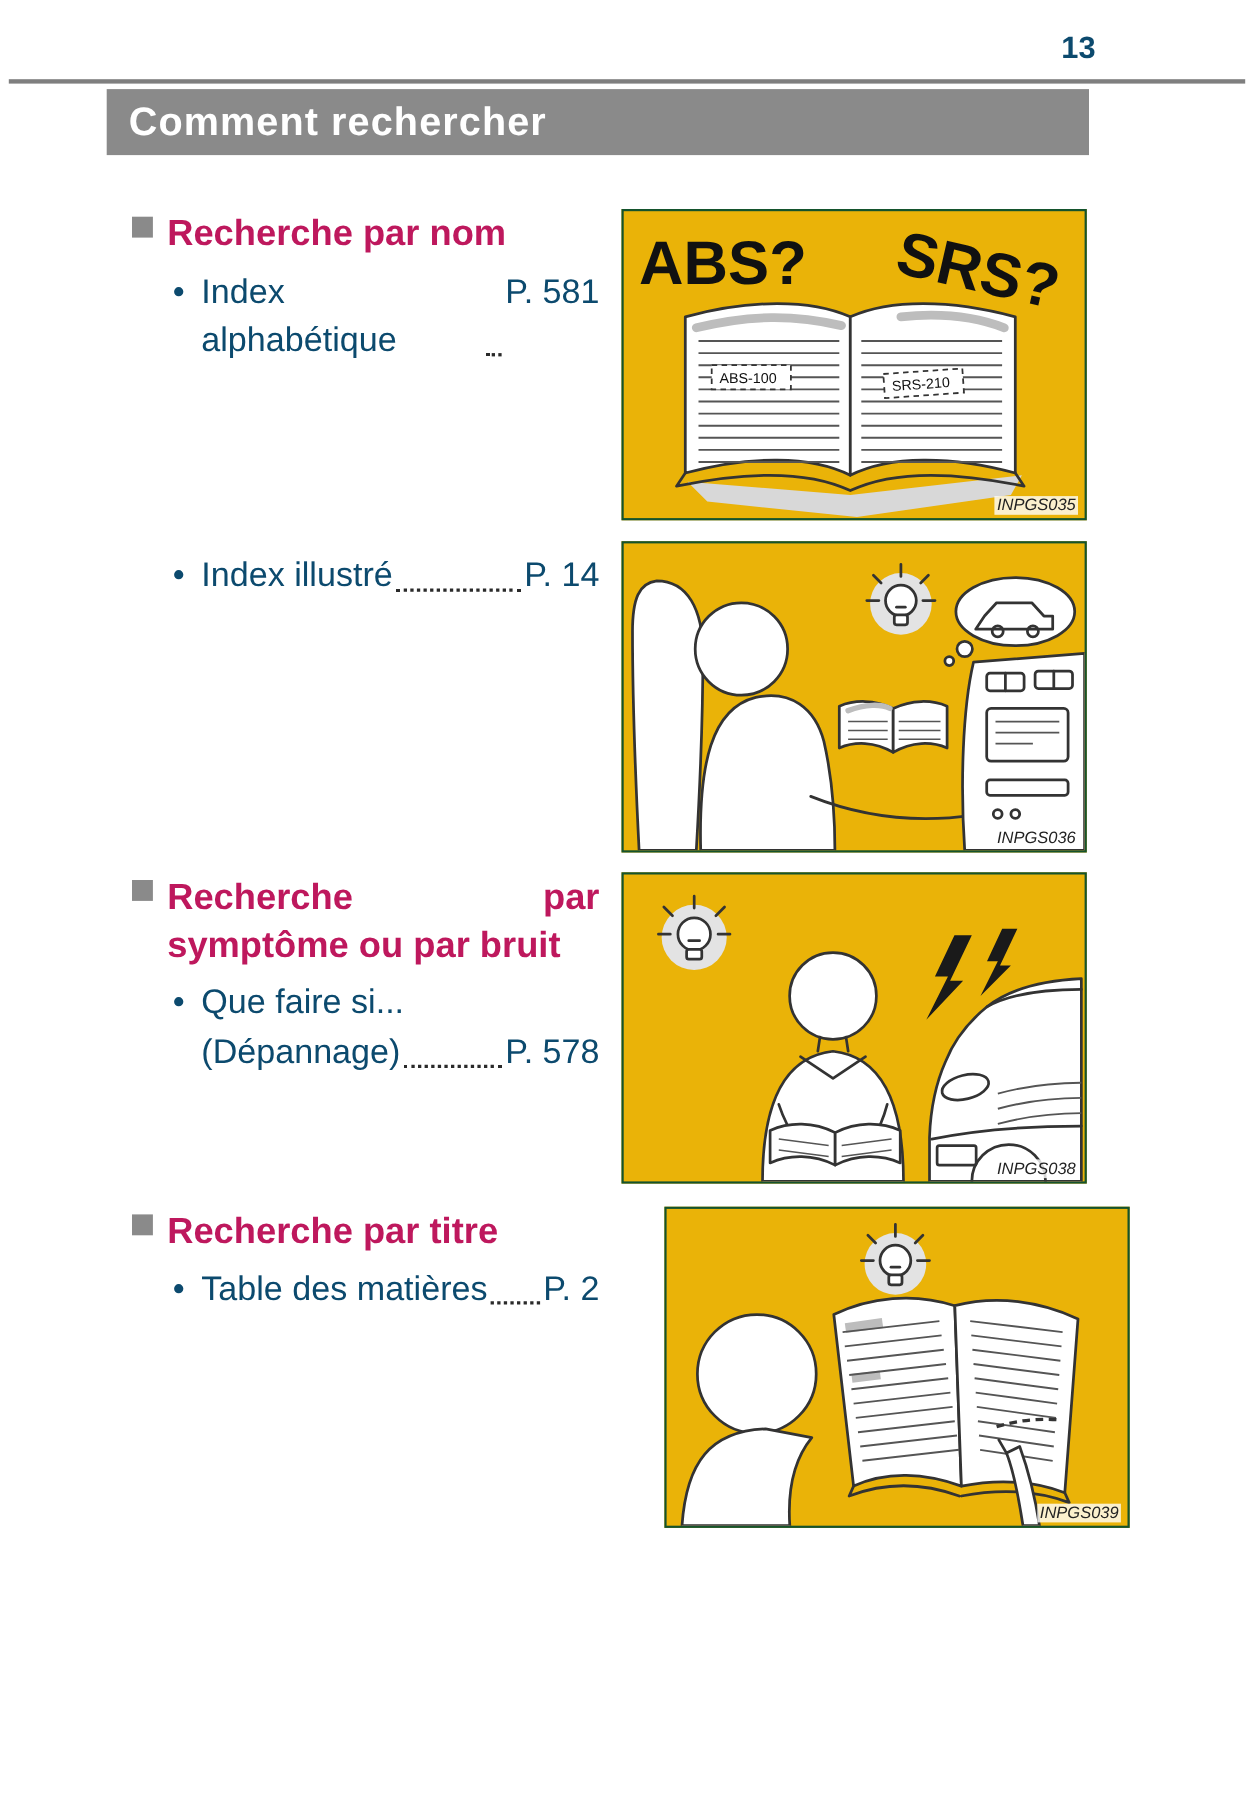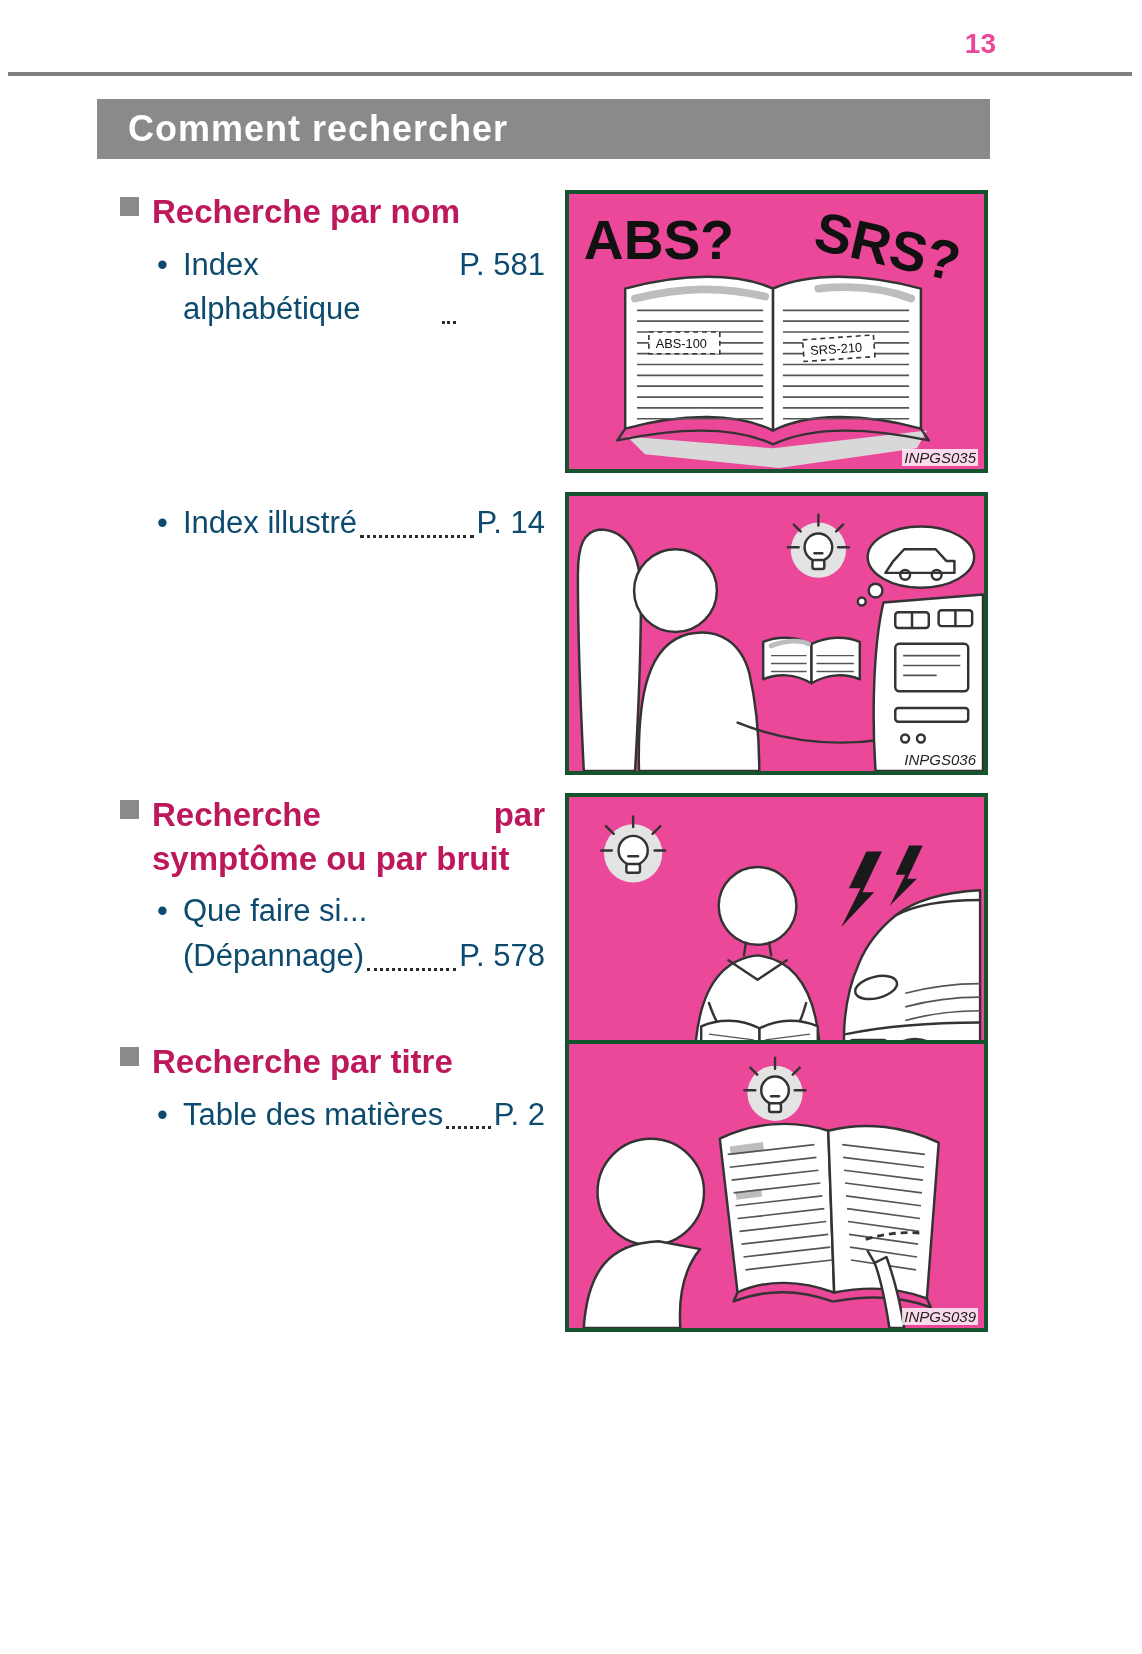--- a/index.html
+++ b/index.html
@@ -7,50 +7,50 @@
     position:relative;
     width:1142px;height:1654px;
     margin:0 auto;
     background:#fff;
     font-family:"Liberation Sans", sans-serif;
     color:#141414;
     overflow:hidden;
   }
   .page-number{
     position:absolute;top:28px;right:146px;
-    font-size:28px;font-weight:bold;color:#ec4899;
+    font-size:28px;font-weight:bold;color:#0c4a6e;
   }
   .top-rule{
     position:absolute;top:72px;left:8px;width:1124px;height:4px;
     background:var(--rule,#7f7f7f);
   }
   .header-bar{
-    position:absolute;top:99px;left:97px;width:893px;height:60px;
+    position:absolute;top:81px;left:97px;width:893px;height:60px;
     background:var(--header_bar,#8a8a8a);
-    display:flex;align-items:center;box-sizing:border-box;padding-left:31px;
+    display:flex;align-items:center;box-sizing:border-box;padding-left:20px;
   }
   .header-bar .title{
     color:#ffffff;font-size:36px;font-weight:bold;letter-spacing:1px;
   }
   .section{position:absolute;left:120px;width:868px;display:flex;align-items:flex-start;}
-  .sec1{top:190px;} .sec2{top:492px;} .sec3{top:793px;} .sec4{top:1040px;}
+  .sec1{top:190px;} .sec2{top:492px;} .sec3{top:793px;} .sec4{top:1097px;gap:39px;}
   .text-col{width:425px;flex:0 0 425px;}
   .figure-col{margin-left:20px;width:423px;flex:0 0 423px;}
   .heading{display:flex;gap:13px;font-size:33px;font-weight:bold;line-height:1.32;color:#be185d;}
   .square{flex:0 0 auto;width:19px;height:19px;background:var(--bullet_square,#8a8a8a);margin-top:7px;}
   .heading-text{flex:1;text-align:justify;}
   .items{margin-top:9px;padding-left:37px;}
   .item-line{display:flex;align-items:baseline;font-size:31px;line-height:1.45;color:#0c4a6e;}
   .bullet{flex:0 0 26px;}
   .bullet::before{content:"\2022";}
   .cont{margin-left:26px;text-align:right;}
   .leader{flex:1;min-width:14px;border-bottom:3px dotted #2a2a2a;margin:0 3px;align-self:flex-end;margin-bottom:8px;}
   .page-ref{flex:0 0 auto;white-space:nowrap;}
   .figure{
-    position:relative;border:4px solid #14532d;background:#ec4899;box-sizing:border-box;
+    position:relative;border:2px solid #14532d;background:#eab308;box-sizing:border-box;
     width:423px;
   }
   .h283{height:283px;} .h292{height:292px;}
   .figure svg{display:block;width:100%;height:100%;}
   .caption{
     position:absolute;right:6px;bottom:3px;font-size:15px;color:#222;background:rgba(255,255,255,0.8);
     padding:0 2px;
     font-style:italic;
   }
   svg text{font-family:"Liberation Sans", sans-serif;fill:#111;}

